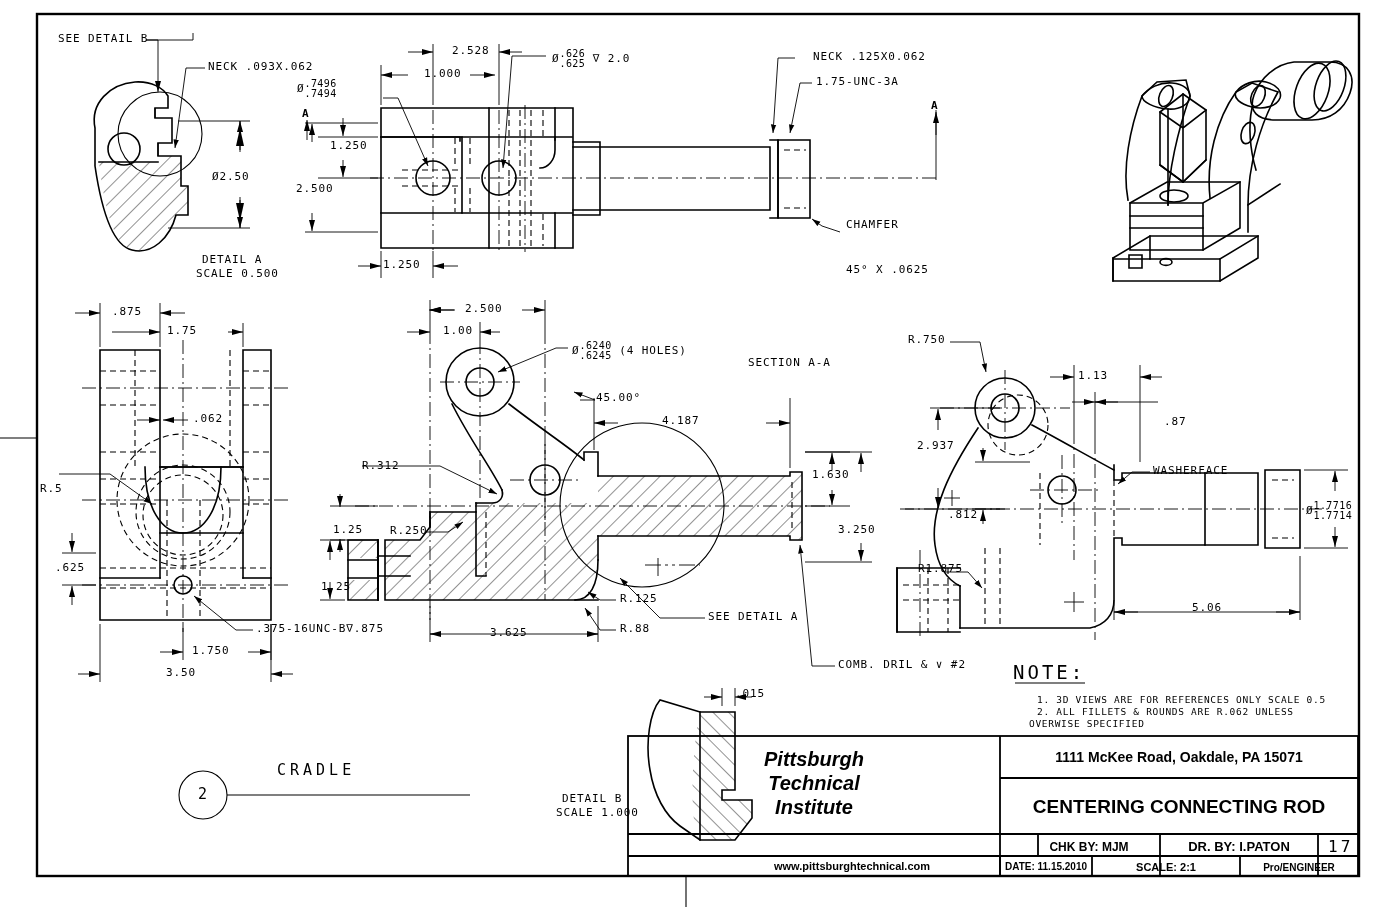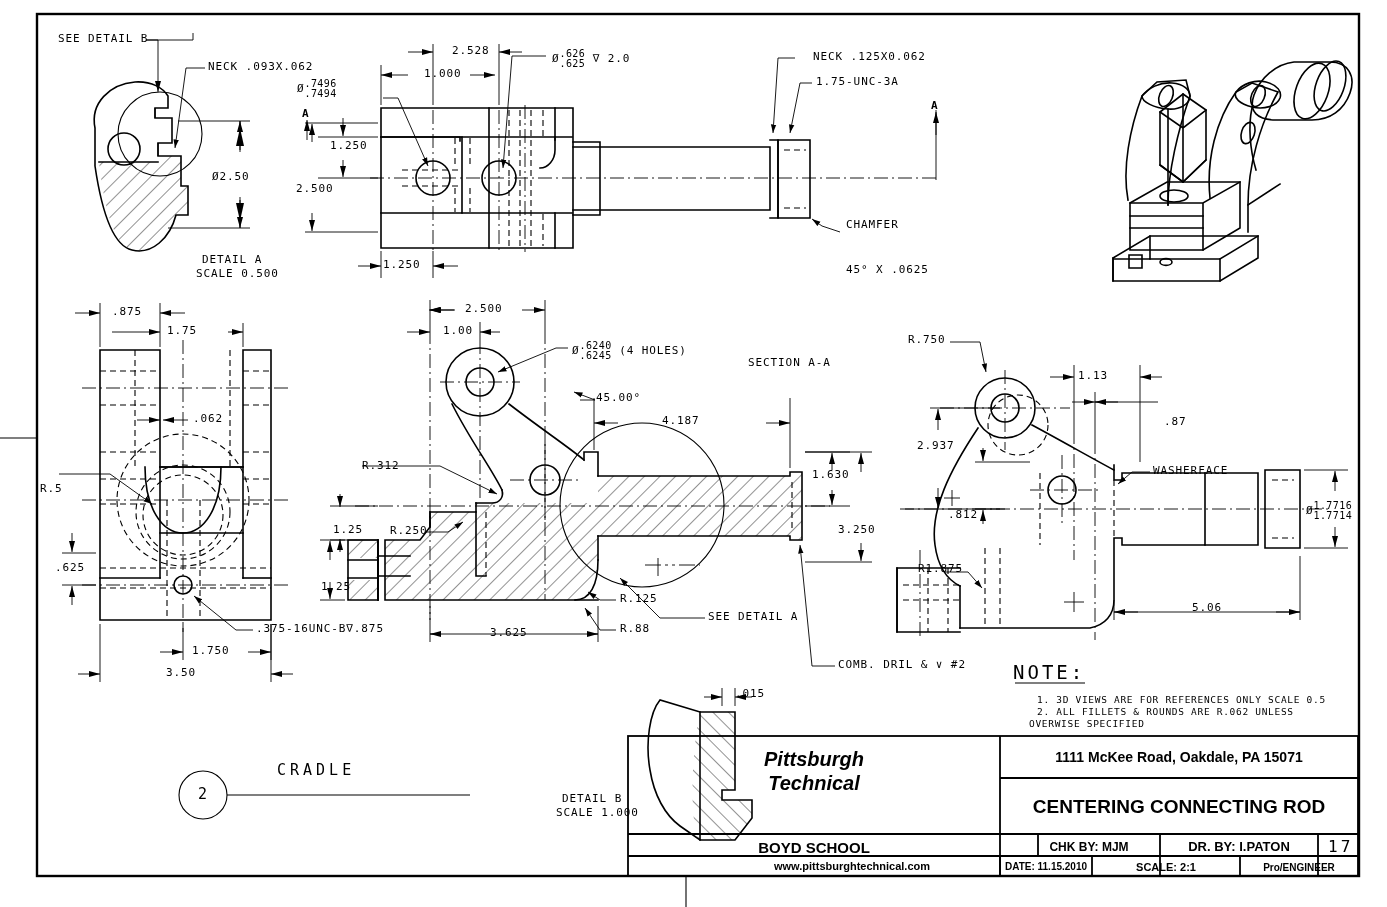--- a/index.html
+++ b/index.html
@@ -589,25 +589,25 @@
   <div class="txt big" style="left:277px;top:762px;">CRADLE</div>
   <div class="txt" style="left:198px;top:786px;font-size:15px;">2</div>
 
   <div class="txt" style="left:1013px;top:661px;font-size:19px;letter-spacing:3px;">NOTE:</div>
   <div class="note-l" style="left:1037px;top:694px;">1. 3D VIEWS ARE FOR REFERENCES ONLY SCALE 0.5</div>
   <div class="note-l" style="left:1037px;top:706px;">2. ALL FILLETS &amp; ROUNDS ARE R.062 UNLESS</div>
   <div class="note-l" style="left:1029px;top:718px;">OVERWISE SPECIFIED</div>
 
   <div class="tb it" style="left:628px;top:748px;width:372px;font-size:20px;">Pittsburgh</div>
   <div class="tb it" style="left:628px;top:772px;width:372px;font-size:20px;">Technical</div>
+  <div class="tb it" style="left:628px;top:796px;width:372px;font-size:20px;">Institute</div>
 
   <div class="tb" style="left:1000px;top:749px;width:358px;font-size:14px;">1111 McKee Road, Oakdale, PA 15071</div>
   <div class="tb" style="left:1000px;top:796px;width:358px;font-size:19px;">CENTERING CONNECTING ROD</div>
 
-  <div class="tb" style="left:628px;top:839px;width:372px;font-size:15px;">BOYD SCHOOL</div>
   <div class="tb" style="left:1038px;top:840px;width:102px;font-size:12px;">CHK BY: MJM</div>
   <div class="tb" style="left:1160px;top:839px;width:158px;font-size:13px;">DR. BY: I.PATON</div>
   <div class="txt" style="left:1328px;top:838px;font-size:16px;letter-spacing:3px;">17</div>
 
   <div class="tb" style="left:628px;top:860px;width:448px;font-size:11px;">www.pittsburghtechnical.com</div>
   <div class="tb" style="left:1000px;top:861px;width:92px;font-size:10px;">DATE: 11.15.2010</div>
   <div class="tb" style="left:1092px;top:861px;width:148px;font-size:11px;">SCALE: 2:1</div>
   <div class="tb" style="left:1240px;top:862px;width:118px;font-size:10px;">Pro/ENGINEER</div>
 
 </div>

